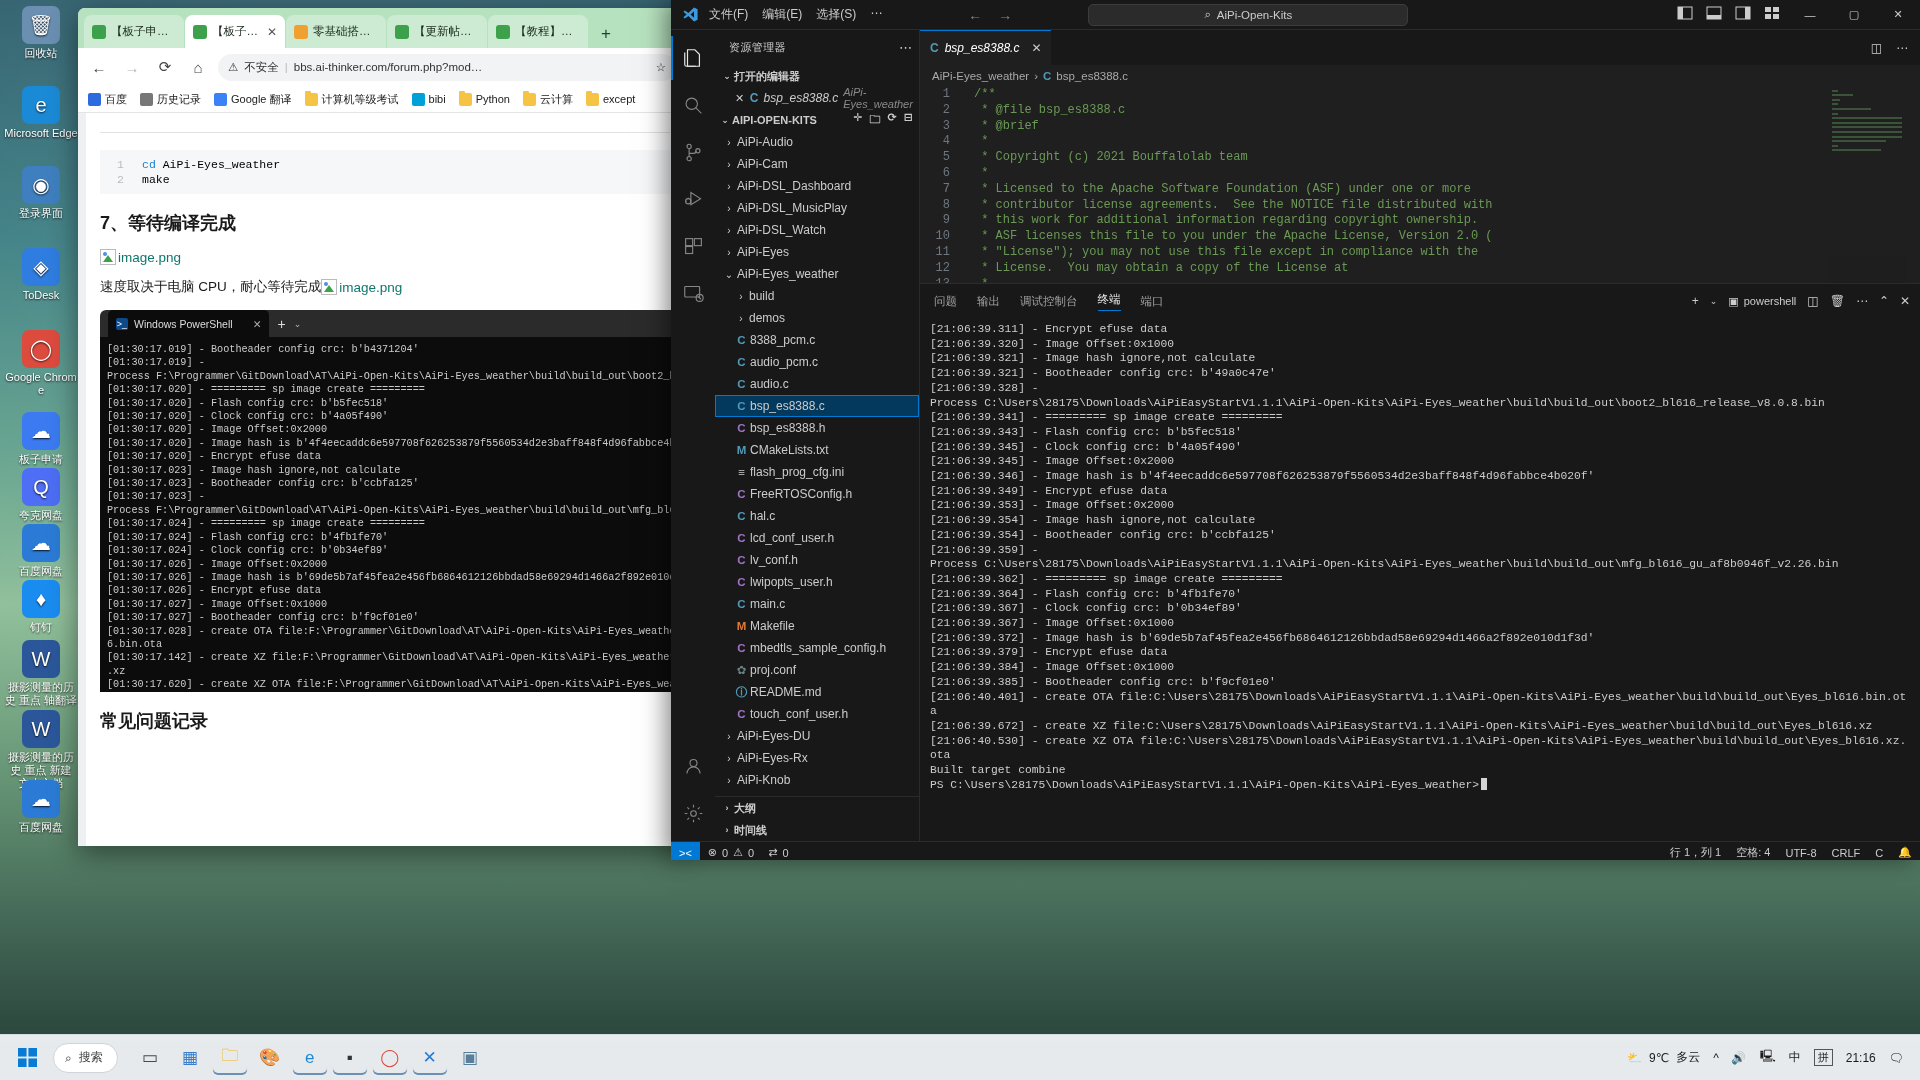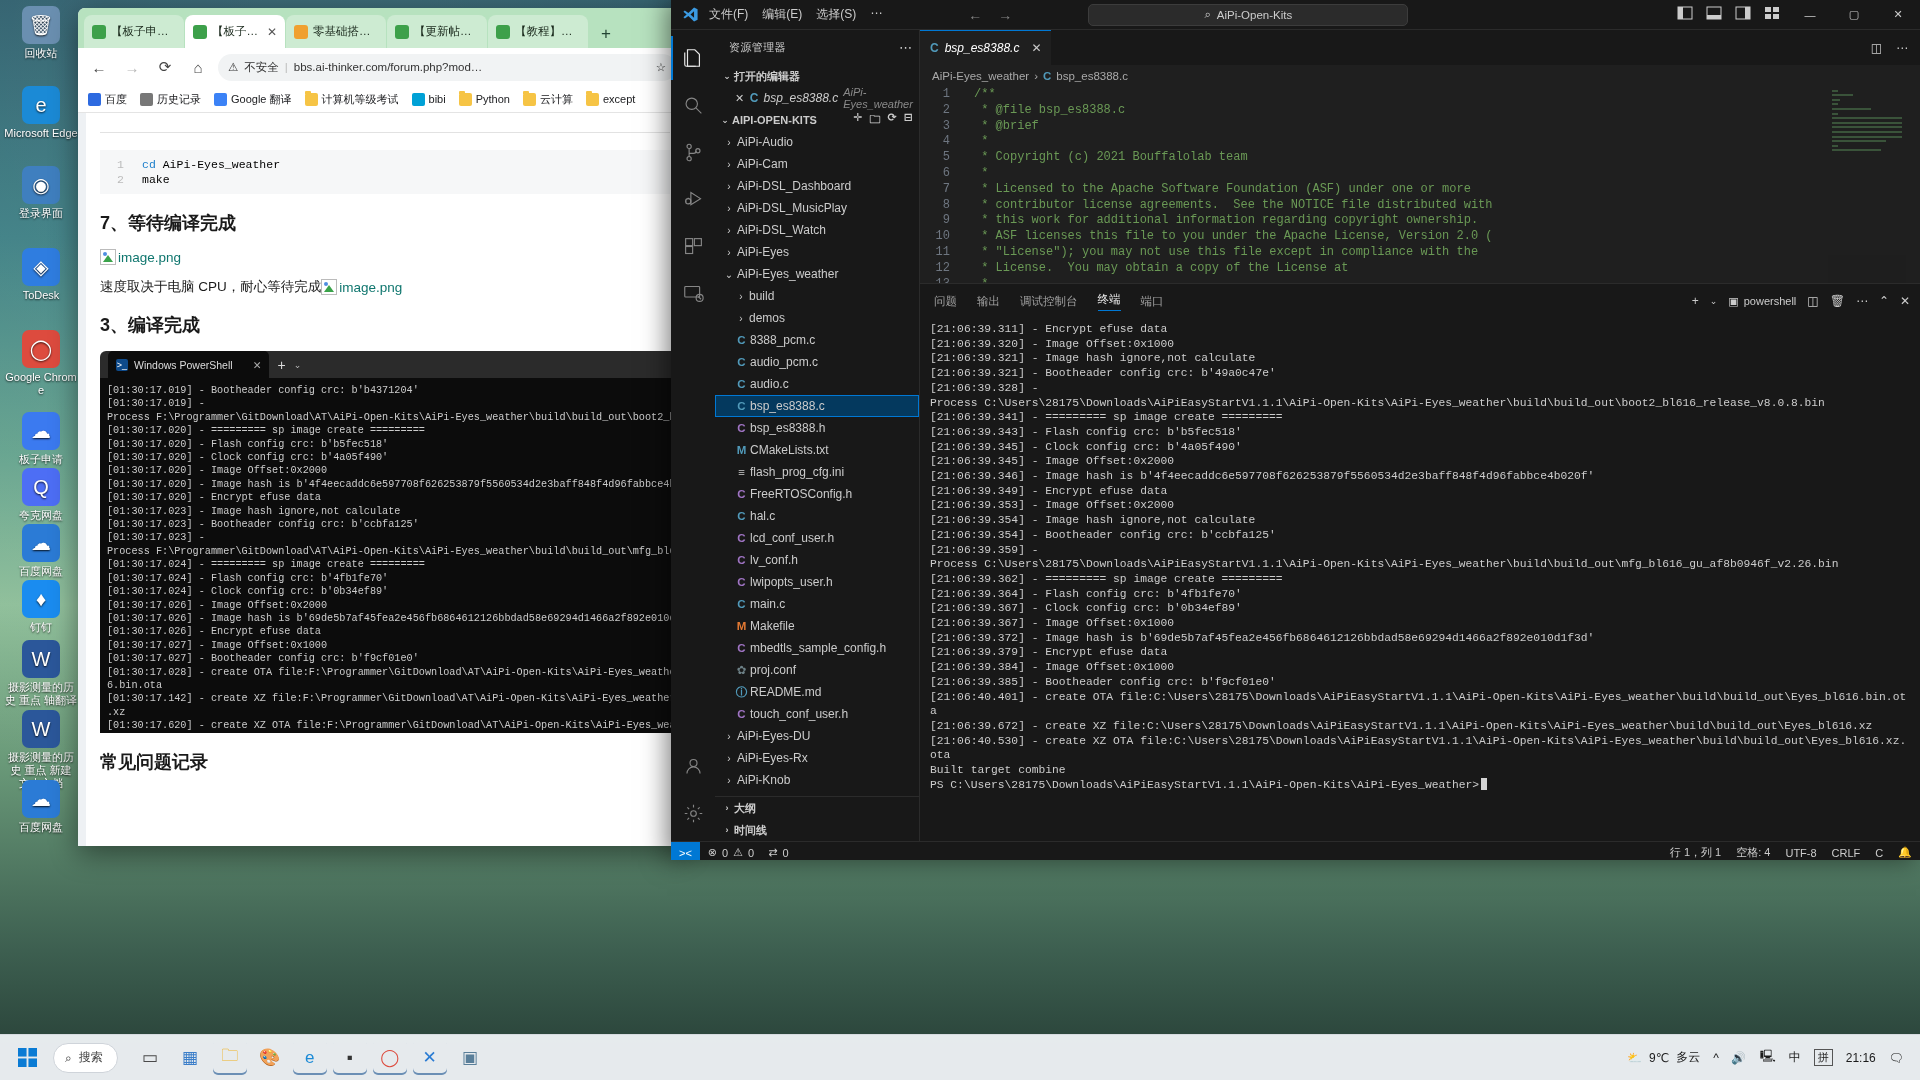--- a/index.html
+++ b/index.html
@@ -387,21 +387,20 @@
     <div class="brokenimg">
       <span class="bk"></span>
       <span>image.png</span>
     </div>
     <p class="doc">
       <span>速度取决于电脑 CPU，耐心等待完成</span><span class="brokenimg">
           <span class="bk"></span>
           <span>image.png</span>
         </span>
     </p>
-    <h3 class="doc">3、编译完成</h3>
 
     <div class="ps-shot">
       <div class="ps-title">
         <div class="ps-tab">
           <span class="psi">&gt;_</span>
           <span>Windows PowerShell</span>
           <span style="margin-left:14px;color:#aaa">✕</span>
         </div>
         <span class="ps-plus">+</span>
         <span class="ps-chev">⌄</span>

